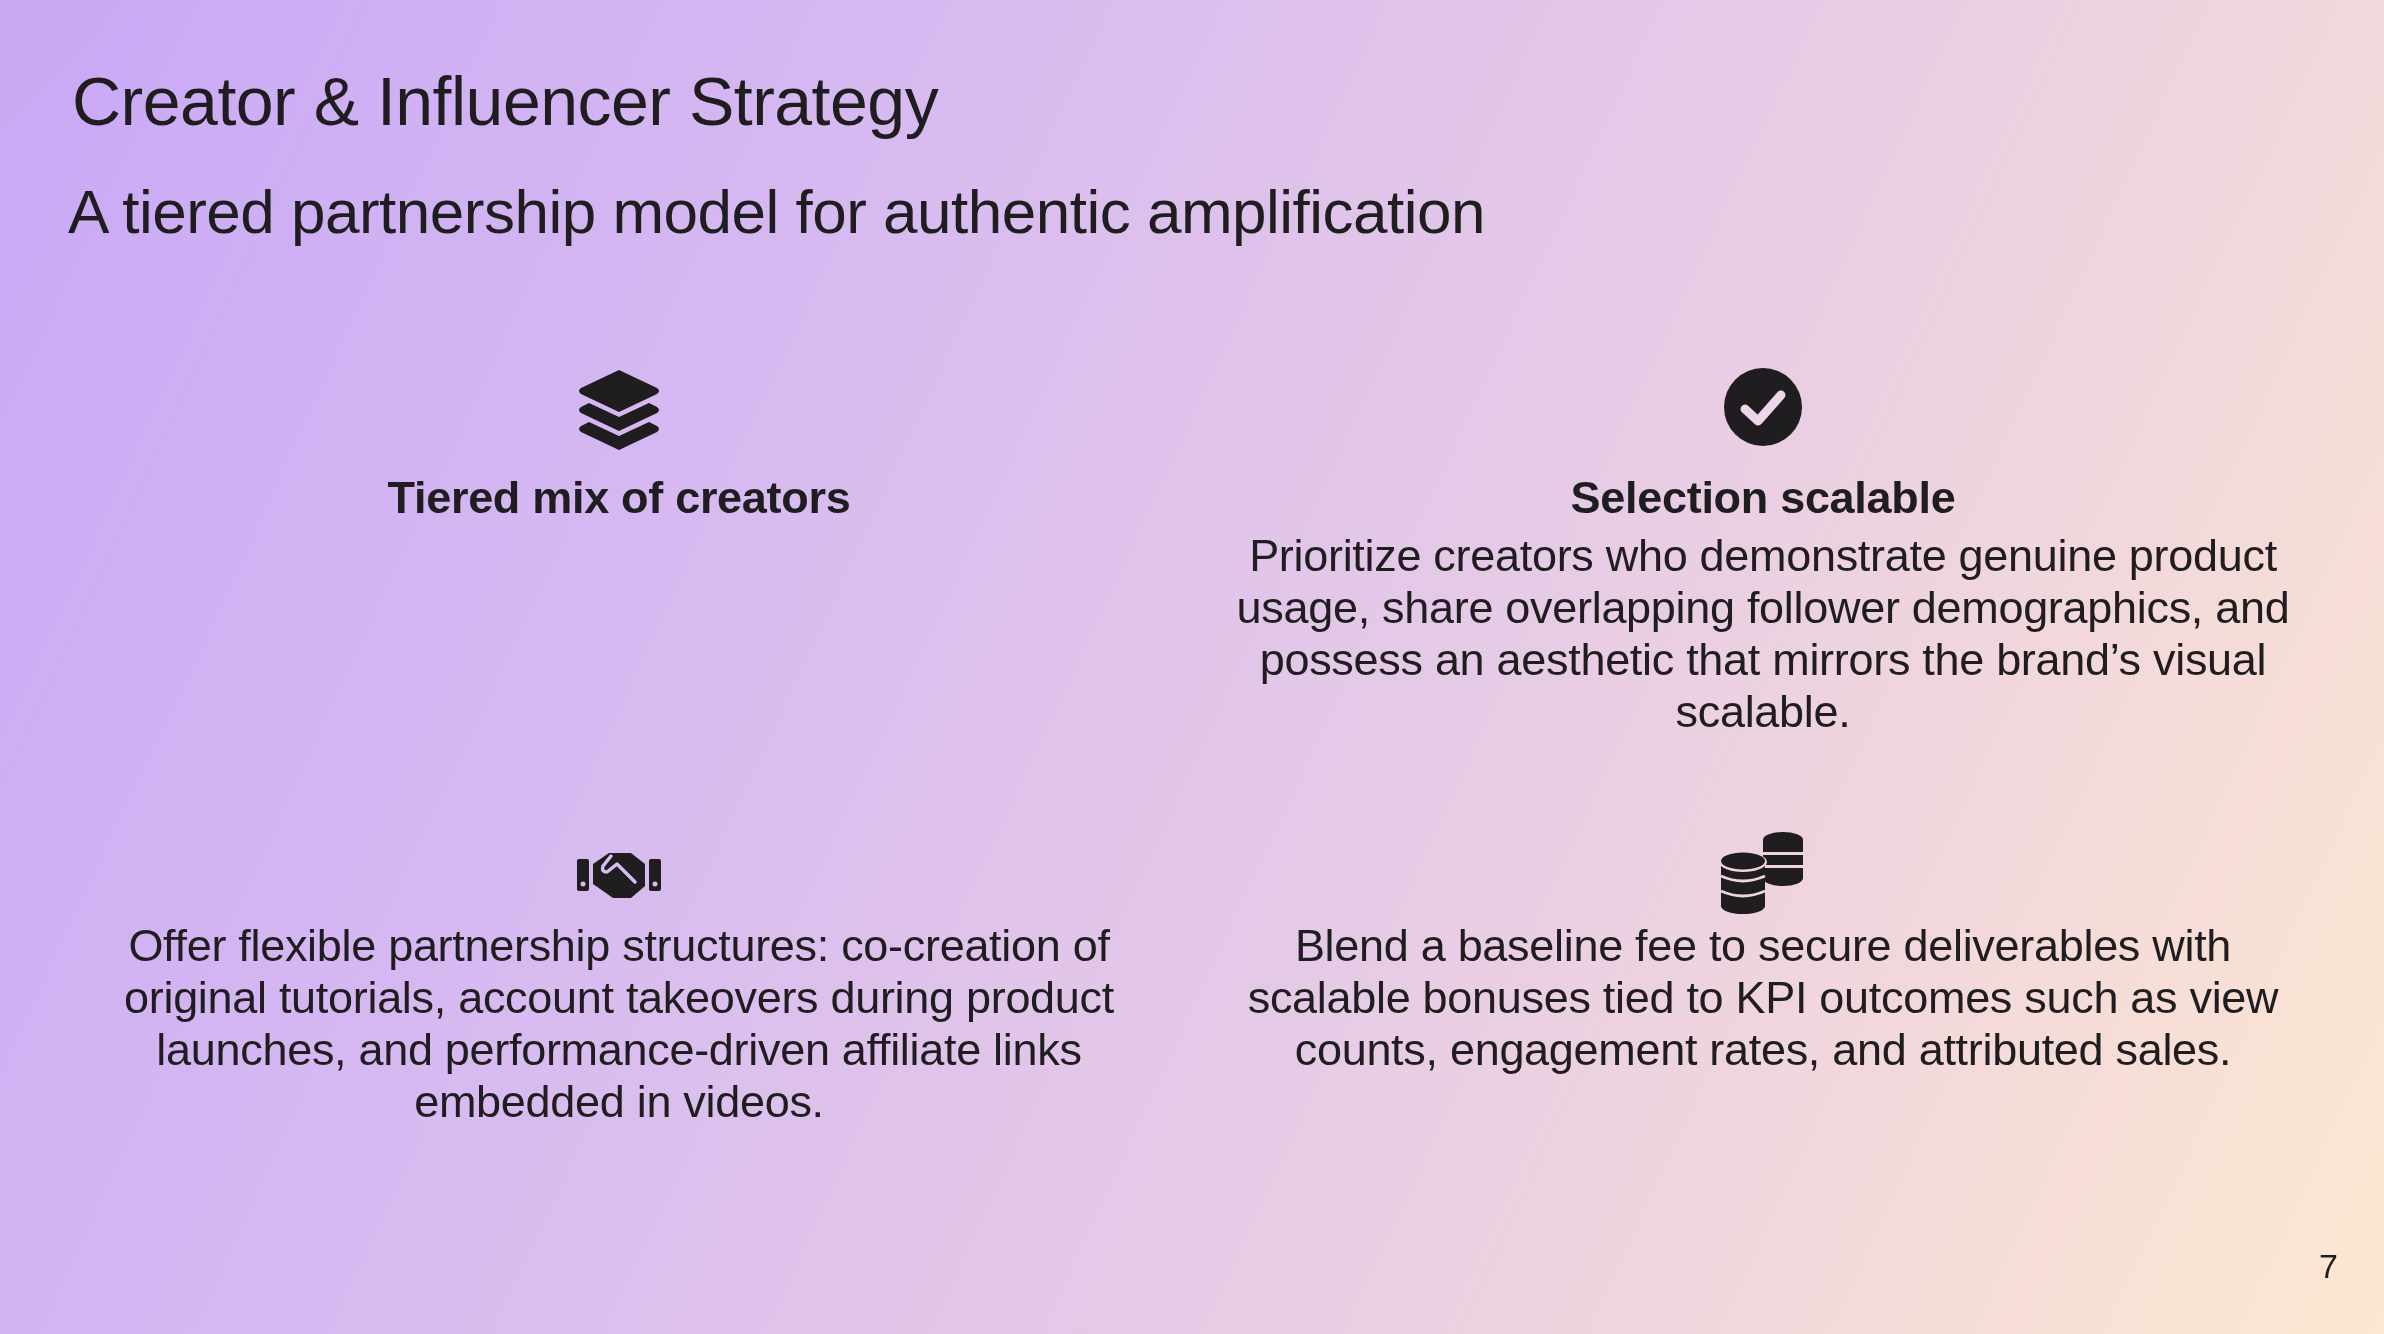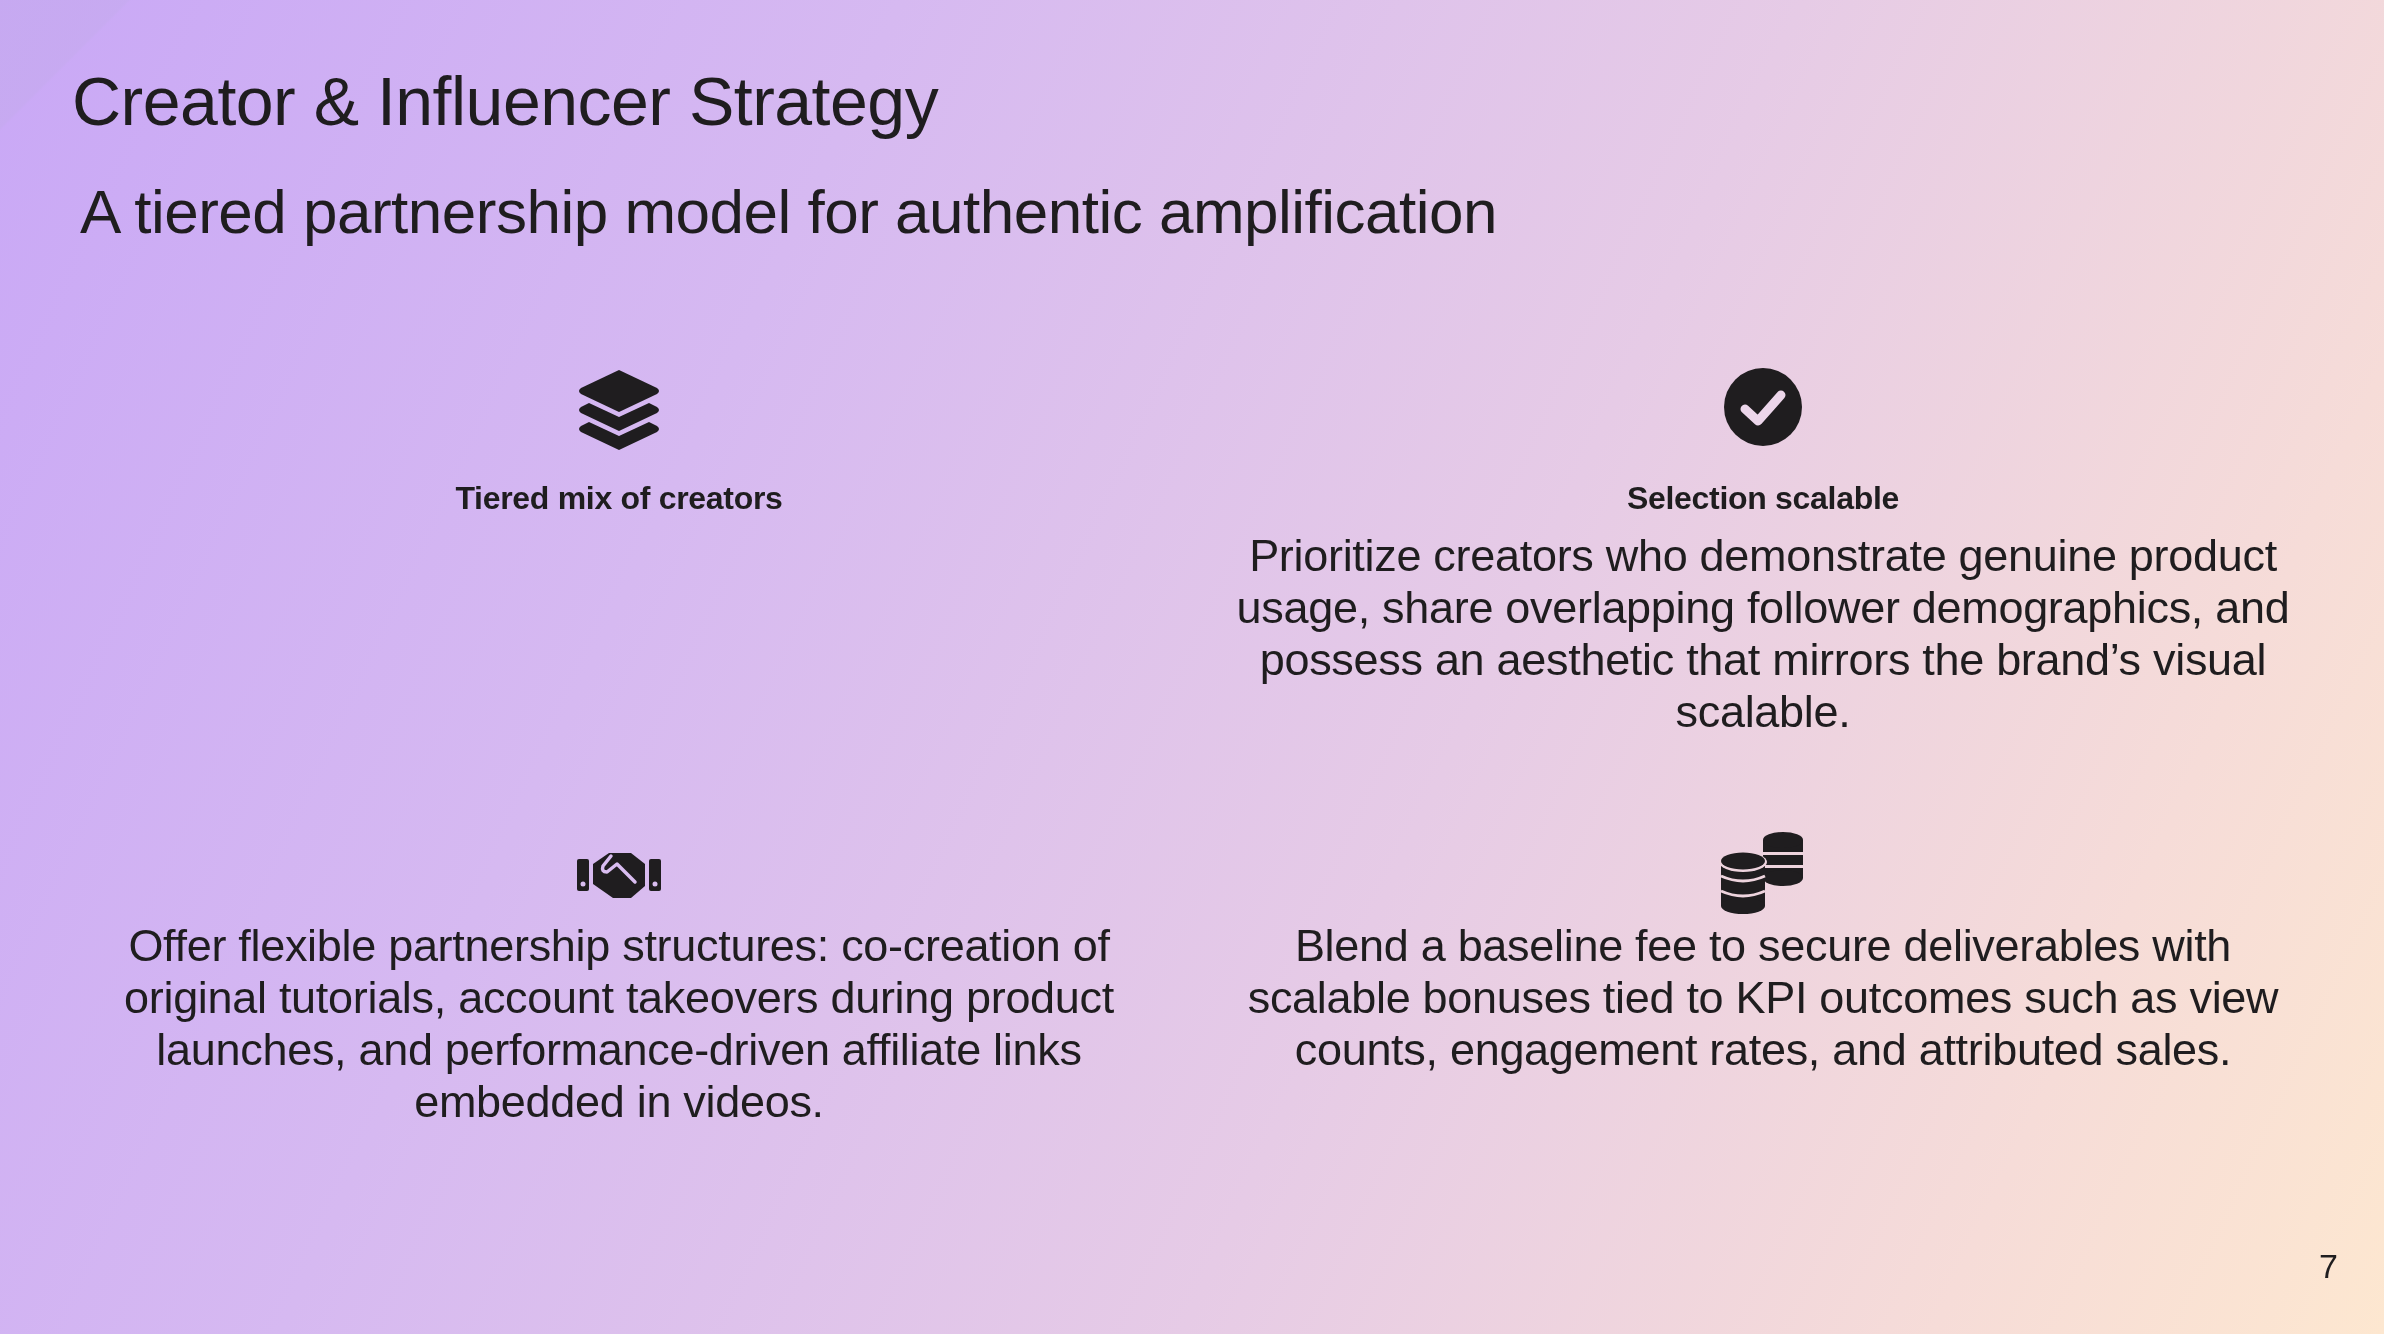--- a/index.html
+++ b/index.html
@@ -12,32 +12,32 @@
   .corner {
     position:absolute; left:0; top:0; width:160px; height:160px;
     background: linear-gradient(135deg, #c5aaee 0%, #c5aaee 40%, rgba(0,0,0,0) 41%);
     opacity:0.6;
   }
   .title {
     position:absolute; left:72px; top:62px;
     font-size:68px; font-weight:400; letter-spacing:-0.5px; white-space:nowrap;
   }
   .subtitle {
-    position:absolute; left:80px; top:176px;
+    position:absolute; left:68px; top:176px;
     font-size:62px; font-weight:400; letter-spacing:-0.5px; white-space:nowrap;
   }
   .card {
     position:absolute; width:1120px; text-align:center;
   }
   .card .icon {
     display:block; margin:0 auto; height:90px; width:100px;
   }
   .card .icon svg { width:100%; height:100%; display:block; }
   .card .heading {
-    font-size:32px; font-weight:700; margin-top:18px; line-height:56px; letter-spacing:-0.3px;
+    font-size:45px; font-weight:700; margin-top:18px; line-height:56px; letter-spacing:-0.3px;
   }
   .card .body {
     font-size:45px; font-weight:400; line-height:52px; letter-spacing:-0.3px;
     margin:4px auto 0; width:1080px;
   }
   .c1 { left:59px;  top:362px; }
   .c2 { left:1203px; top:362px; }
   .c3 { left:59px;  top:826px; }
   .c4 { left:1203px; top:826px; }
   .c3 .body, .c4 .body { width:1110px; }

